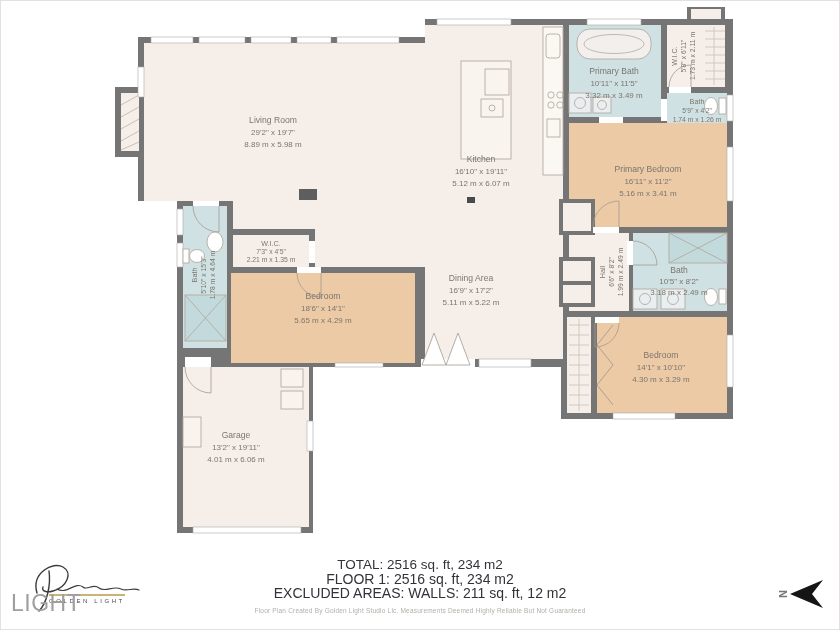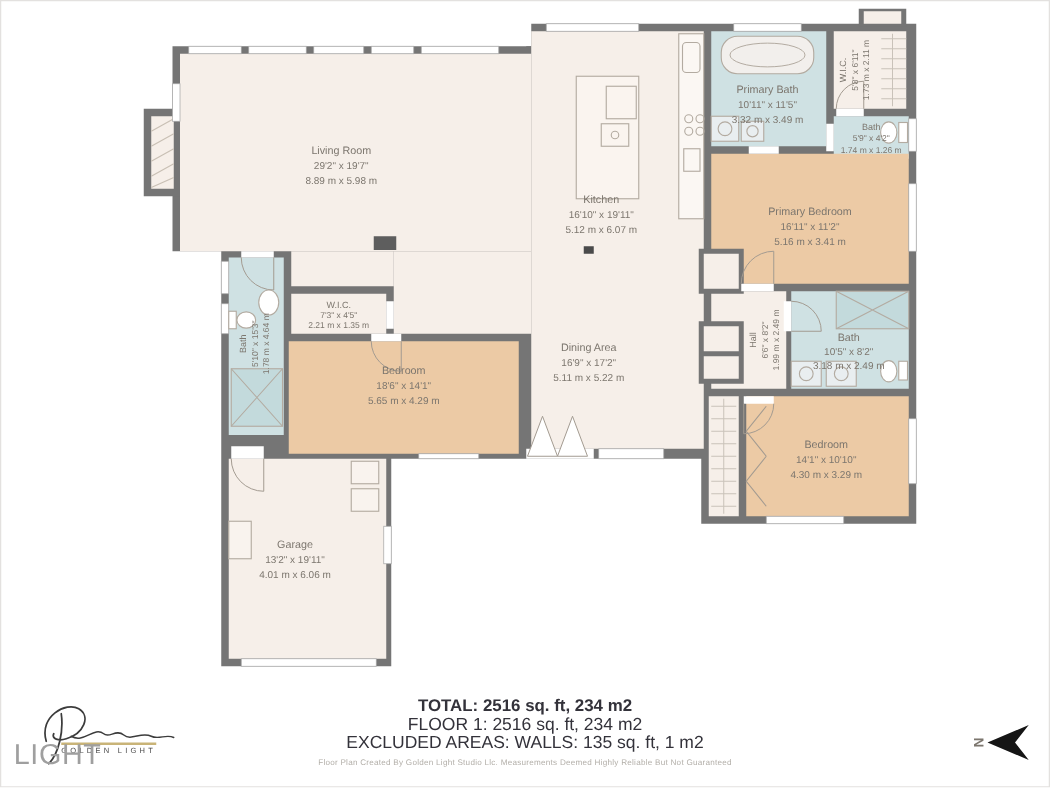--- a/index.html
+++ b/index.html
@@ -5,21 +5,21 @@
   html,body{margin:0;padding:0;background:#fff;}
   .page{position:relative;width:840px;height:630px;background:#ffffff;border:1px solid #e3e1df;
         box-sizing:border-box;font-family:"Liberation Sans",sans-serif;overflow:hidden;}
   svg{position:absolute;left:0;top:0;}
   svg text{font-family:"Liberation Sans",sans-serif;fill:#7c766e;}
   .rname{font-size:8.6px;}
   .rdim{font-size:8px;}
   .rname-sm{font-size:7.2px;}
   .rdim-sm{font-size:6.8px;}
   .summary{position:absolute;left:0;right:0;top:556px;text-align:center;color:#33323a;}
-  .summary .total{font-weight:bold;font-size:13.5px;line-height:15px;}
+  .summary .total{font-weight:normal;font-size:13.5px;line-height:15px;}
   .summary .floor1,.summary .excluded{font-size:14px;line-height:14px;}
   .disclaimer{position:absolute;left:0;right:0;top:606px;text-align:center;
               font-size:6.5px;color:#b3afa9;letter-spacing:.2px;}
   .logo{position:absolute;left:8px;top:556px;width:140px;height:70px;}
   .logo .brand{position:absolute;left:40px;top:37px;font-size:6px;letter-spacing:2.6px;
                color:#4a4a4a;border-top:2px solid #c9b478;padding-top:2px;white-space:nowrap;}
   .logo .watermark{position:absolute;left:2px;top:33px;font-size:23px;color:#9f9f9f;letter-spacing:.5px;}
 </style>
 </head>
 <body>
@@ -242,21 +242,21 @@
 
   <g>
     <polygon points="822,579 789,593 822,607 811,593" fill="#151515"></polygon>
     <text font-size="11" font-weight="bold" fill="#111" text-anchor="middle" transform="translate(781,593) rotate(90)" dominant-baseline="middle">N</text>
   </g>
 </svg>
 
 <div class="summary">
   <div class="total">TOTAL: 2516 sq. ft, 234 m2</div>
   <div class="floor1">FLOOR 1: 2516 sq. ft, 234 m2</div>
-  <div class="excluded">EXCLUDED AREAS: WALLS: 135 sq. ft, 1 m2</div>
+  <div class="excluded">EXCLUDED AREAS: WALLS: 211 sq. ft, 12 m2</div>
 </div>
 <div class="disclaimer">Floor Plan Created By Golden Light Studio Llc. Measurements Deemed Highly Reliable But Not Guaranteed</div>
 
 <div class="logo">
   <svg width="140" height="70">
     <path d="M28,36 C22,16 44,4 54,10 C64,16 58,30 44,34 C38,36 32,34 34,30 M40,14 C42,28 38,46 30,54" fill="none" stroke="#3c3c3c" stroke-width="1.4" stroke-linecap="round"></path>
     <path d="M48,32 C58,38 66,24 74,30 C78,34 84,26 90,31 C96,36 104,28 112,32 C118,35 124,30 130,33" fill="none" stroke="#3c3c3c" stroke-width="1.2" stroke-linecap="round"></path>
   </svg>
   <div class="brand">GOLDEN LIGHT</div>
   <div class="watermark">LIGHT</div>

